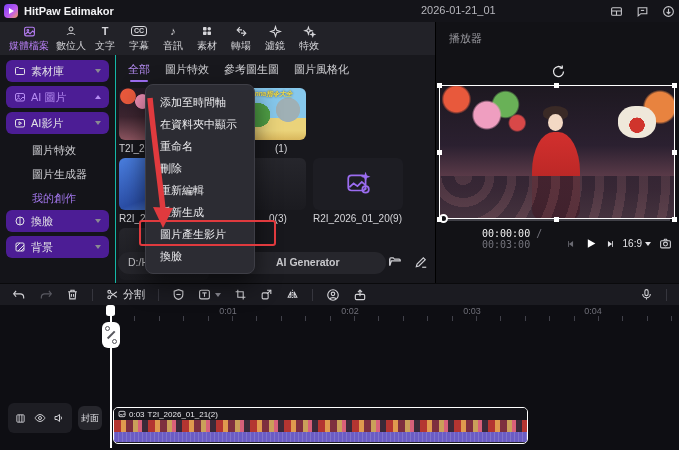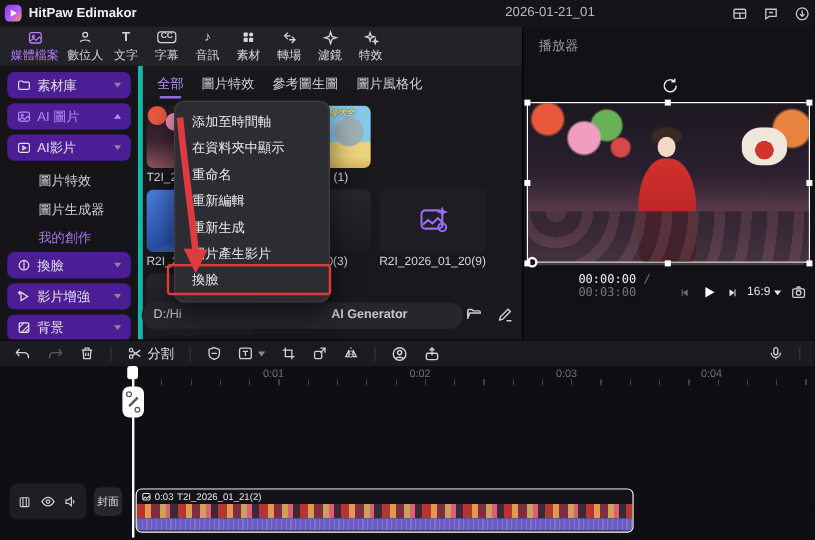--- a/index.html
+++ b/index.html
@@ -45,21 +45,21 @@
   .sbtn .g { width:12px; height:12px; margin-right:5px; flex:none; }
   .sbtn.purple { color:#b58cf2; }
   .chev { margin-left:auto; width:0; height:0; border-left:3.5px solid transparent; border-right:3.5px solid transparent; }
   .chev.down { border-top:4px solid #8a8a92; }
   .chev.up { border-bottom:4px solid #b58cf2; }
   .ssub { height:24px; display:flex; align-items:center; padding-left:26px; color:#d0d0d4; cursor:pointer; }
   .ssub.active { color:#a478ee;text-align:center; }
 
   
   .media { position:absolute; left:115px; top:55px; width:320px; height:228px;
-    background:#18181d; border-left:4px solid #14b8a6; z-index:4; }
+    background:#18181d; border-left:1px solid #14b8a6; z-index:4; }
   .mtabs { display:flex; gap:15px; padding:7px 0 0 12px; color:#d0d0d4; }
   .mtab { cursor:pointer; position:relative; padding-bottom:5px; }
   .mtab.active { color:#b58cf2; }
   .mtab.active::after { content:""; position:absolute; left:2px; right:2px; bottom:0; height:2px;
     border-radius:2px; background:#9b6cf0; }
   .card { position:absolute; width:90px; }
   .thumb { width:90px; height:52px; border-radius:6px; overflow:hidden; position:relative; cursor:pointer; }
   .clabel { font-size:10px; color:#d6d6da; margin-top:3px; white-space:nowrap; overflow:hidden; }
   .banner { position:absolute; left:0; right:0; top:2px; text-align:center; font-size:6.5px;
     font-style:italic; font-weight:bold; color:#f5e04a; text-shadow:0 0 2px #333; }
@@ -88,21 +88,21 @@
     background:#95959b; z-index:3; }
   .grey-pill .s1 { position:absolute; left:5px; top:2.5px; width:18px; height:4px; border-radius:2px; background:#5c5c62; }
   .grey-pill .s2 { position:absolute; right:6px; top:3px; width:13px; height:3px; border-radius:2px; background:#6e6e74; }
   .pathbar { position:absolute; left:118px; top:252px; width:268px; height:22px; border-radius:12px;
     background:#26262c; z-index:4; color:#c8c8cc; font-size:10.5px; }
   .pathbar .lft { position:absolute; left:10px; top:4px; }
   .pathbar .rgt { position:absolute; left:158px; top:4px;font-weight:bold; }
   .path-icos { position:absolute; left:388px; top:255px; display:flex; gap:12px; z-index:4; color:#cfcfd4; }
 
   
-  .ctxmenu { position:absolute; left:145px; top:84px; width:130px; background:#2c2c33;
+  .ctxmenu { position:absolute; left:145px; top:84px; width:110px; background:#2c2c33;
     border:1px solid #3e3e46; border-radius:8px; padding:6px 0; z-index:20;
     box-shadow:0 10px 24px rgba(0,0,0,.55); }
   .ctxitem { height:22px; line-height:22px; padding-left:14px; color:#ececef; cursor:pointer; white-space:nowrap; }
   .red-box { position:absolute; left:139px; top:220px; width:137px; height:26px;
     border:2.5px solid #e03a3e; border-radius:3px; z-index:25; pointer-events:none; }
   .red-arrow { position:absolute; left:132px; top:94px; z-index:25; pointer-events:none; }
 
   
   .player { position:absolute; left:435px; top:22px; width:244px; height:261px;
     background:#121216; border-left:1px solid #000; z-index:6; }
@@ -310,30 +310,20 @@
           <circle cx="12" cy="12" r="8"></circle>
           <path d="M12 4v16"></path>
         </svg>
       </span>
     <span>換臉</span>
       <span class="chev down"></span>
   </div>
   <div class="sbtn">
     <span class="g">
         <svg width="12" height="12" viewBox="0 0 24 24" fill="none" stroke="currentColor" stroke-width="2">
-          <path d="M7 5v14l11-7z"></path>
-          <path d="M4 3l1 2-2 1 2 1-1 2"></path>
-        </svg>
-      </span>
-    <span>影片增強</span>
-      <span class="chev down"></span>
-  </div>
-  <div class="sbtn">
-    <span class="g">
-        <svg width="12" height="12" viewBox="0 0 24 24" fill="none" stroke="currentColor" stroke-width="2">
           <rect x="4" y="4" width="16" height="16" rx="2"></rect>
           <path d="M4 12l8-8M8 20L20 8M14 20l6-6"></path>
         </svg>
       </span>
     <span>背景</span>
       <span class="chev down"></span>
   </div>
 </div>
 
 <div class="media">
@@ -397,20 +387,21 @@
   <svg width="14" height="14" viewBox="0 0 24 24" fill="none" stroke="currentColor" stroke-width="2">
       <path d="M4 20l1.2-4.5L16 4.7l3.3 3.3L8.5 18.8z"></path>
       <path d="M14 21h7"></path>
     </svg>
 </div>
 
 <div class="ctxmenu">
   <div class="ctxitem">添加至時間軸</div>
   <div class="ctxitem">在資料夾中顯示</div>
   <div class="ctxitem">重命名</div>
+  <div class="ctxitem">刪除</div>
   <div class="ctxitem">重新編輯</div>
   <div class="ctxitem">重新生成</div>
   <div class="ctxitem">圖片產生影片</div>
   <div class="ctxitem">換臉</div>
 </div>
 <div class="red-box"></div>
 <svg class="red-arrow" width="60" height="140" viewBox="0 0 60 140">
     <path d="M18 4 C 22 46, 28 86, 31 116" stroke="#e03a3e" stroke-width="5.5" fill="none"></path>
     <polygon points="31,134 21,113 41,114" fill="#e03a3e"></polygon>
   </svg>

